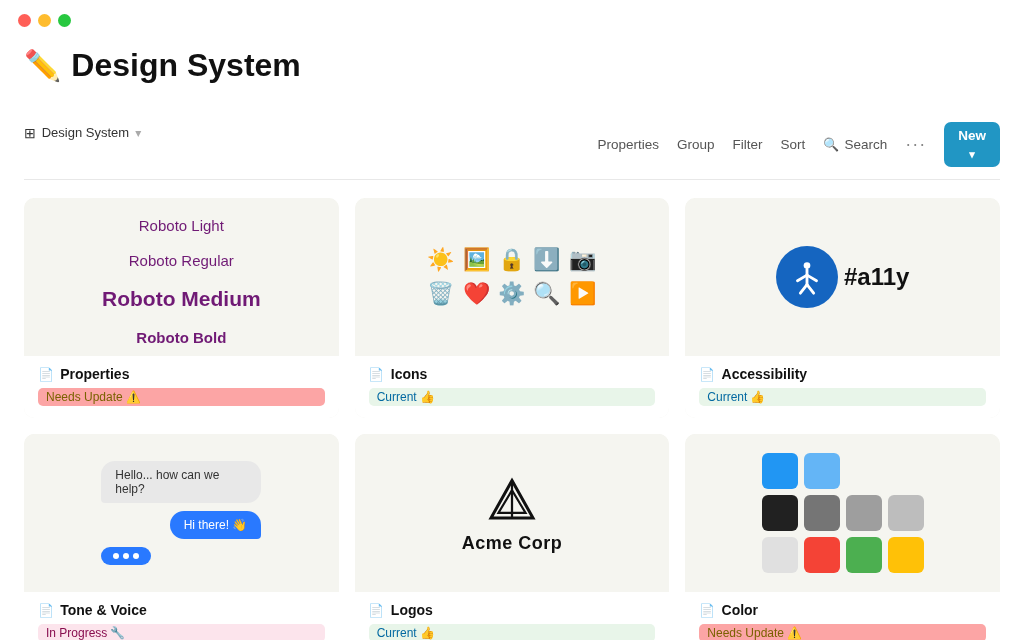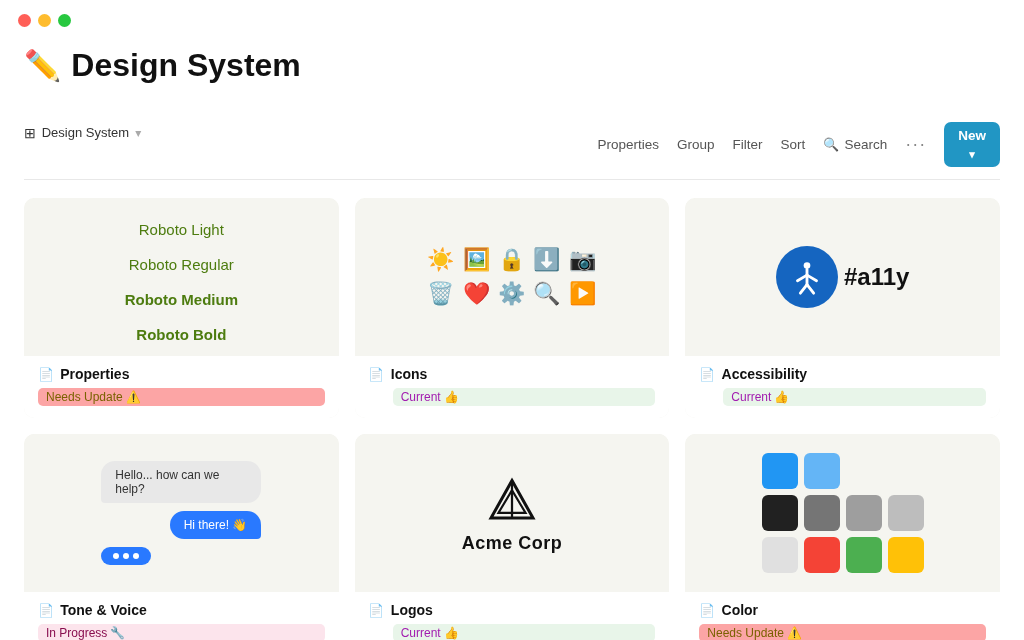--- a/index.html
+++ b/index.html
@@ -172,40 +172,39 @@
       font-weight: 500;
       border-radius: 5px;
       padding: 2px 8px;
     }
     .badge-needs-update {
       background: #fca5a5;
       color: #7a6200;
     }
     .badge-current {
       background: #e8f5e9;
-      color: #a21caf;
-      margin-left: 24px;
+      color: #0369a1;
     }
     .badge-in-progress {
       background: #fce4ec;
       color: #880e4f;
     }
 
     
     .typography-preview {
       display: flex;
       flex-direction: column;
       align-items: center;
       gap: 18px;
-      color: #4d7c0f;
+      color: #701a75;
       margin-top: 9px;
     }
     .typo-light { font-size: 15px; font-weight: 300; }
     .typo-regular { font-size: 15px; font-weight: 400; }
-    .typo-medium { font-size: 15px; font-weight: 600; }
+    .typo-medium { font-size: 21px; font-weight: 600; }
     .typo-bold { font-size: 15px; font-weight: 800; }
 
     
     .icons-preview {
       display: grid;
       grid-template-columns: repeat(5, 1fr);
       gap: 8px;
       padding: 10px;
       font-size: 22px;
       color: #1a1a1a;

